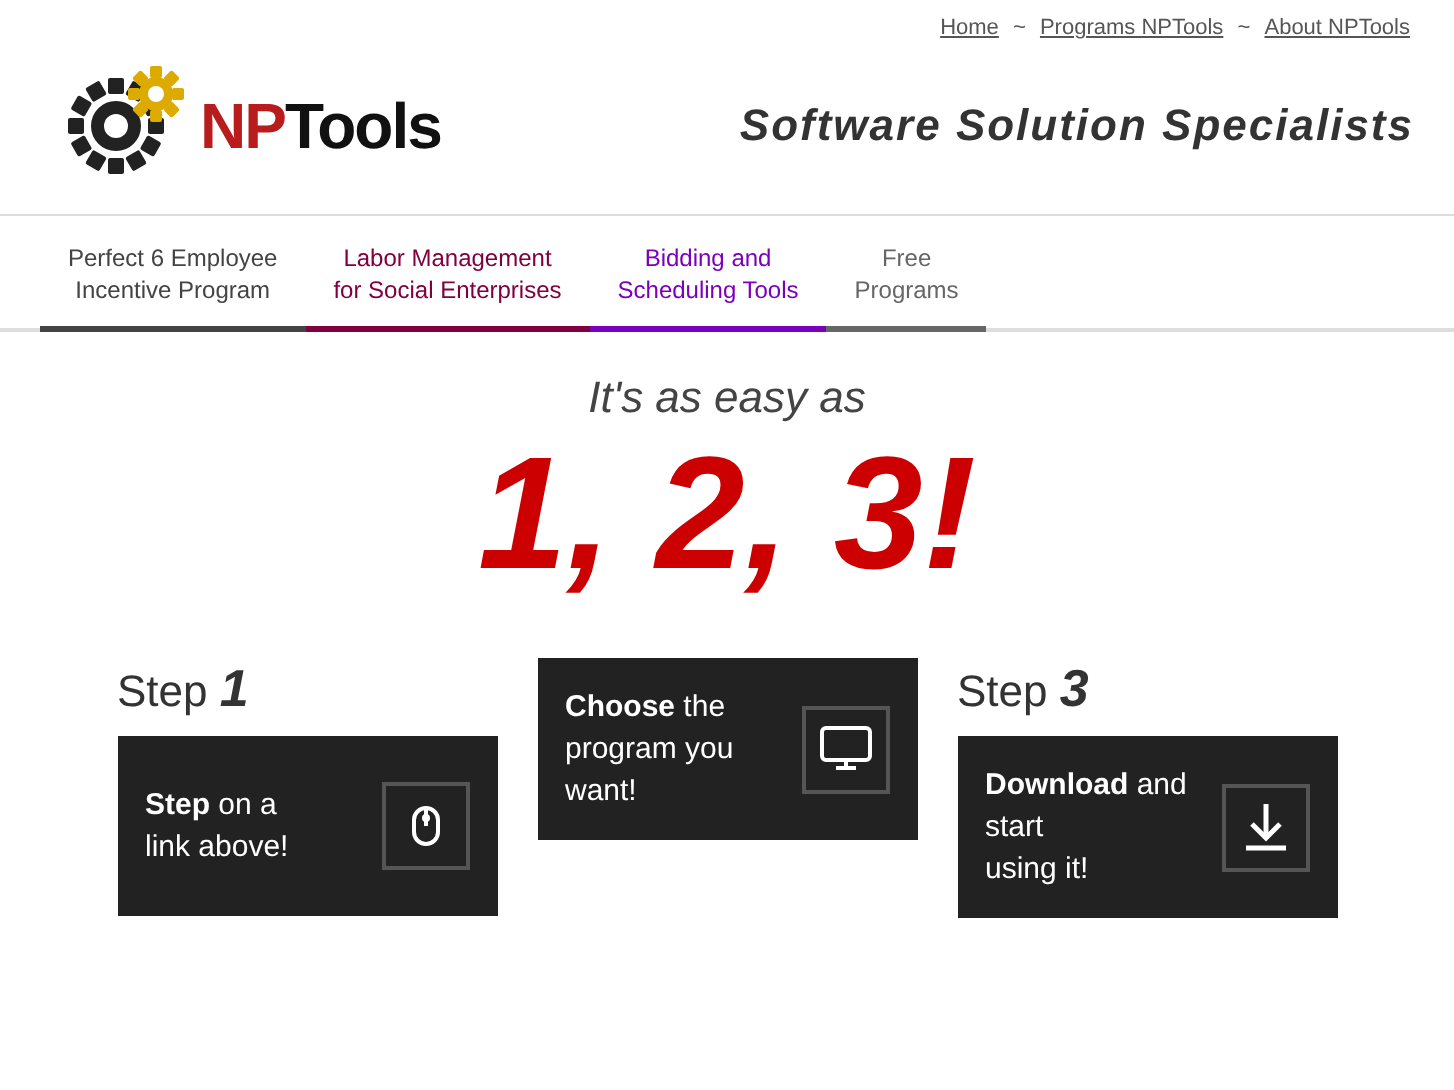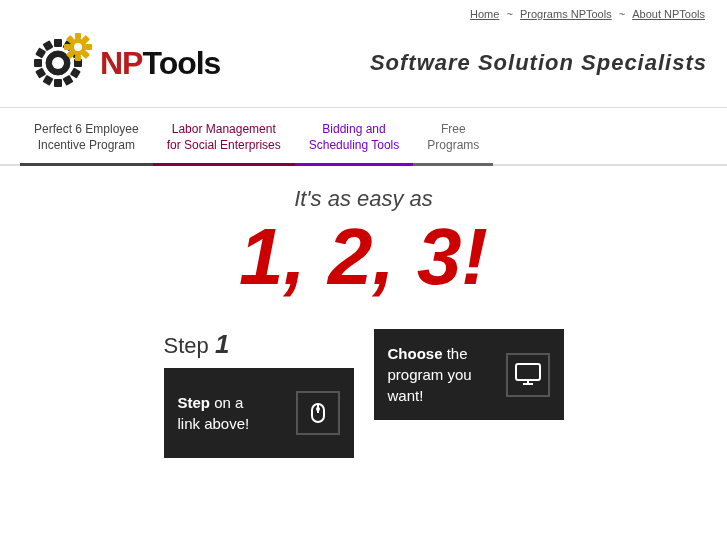--- a/index.html
+++ b/index.html
@@ -258,14 +258,31 @@
         <div class="step-icon">
           <svg width="28" height="26" viewBox="0 0 28 26" fill="none">
             <rect x="2" y="2" width="24" height="16" rx="2" fill="none" stroke="white" stroke-width="2"></rect>
             <line x1="9" y1="22" x2="19" y2="22" stroke="white" stroke-width="2"></line>
             <line x1="14" y1="18" x2="14" y2="22" stroke="white" stroke-width="2"></line>
           </svg>
         </div>
       </div>
     </div>
 
+    <div class="step-col">
+      <div class="step-label">
+        Step <span class="step-num">3</span>
+      </div>
+      <div class="step-box">
+        <div class="box-text">
+          <strong>Download</strong> and start<br>using it!
+        </div>
+        <div class="step-icon">
+          <svg width="28" height="28" viewBox="0 0 28 28" fill="none">
+            <line x1="14" y1="2" x2="14" y2="18" stroke="white" stroke-width="2.5"></line>
+            <polyline points="7,12 14,19 21,12" fill="none" stroke="white" stroke-width="2.5"></polyline>
+            <line x1="4" y1="24" x2="24" y2="24" stroke="white" stroke-width="2.5"></line>
+          </svg>
+        </div>
+      </div>
+    </div>
   </div>
 </div>
 
 </body></html>

